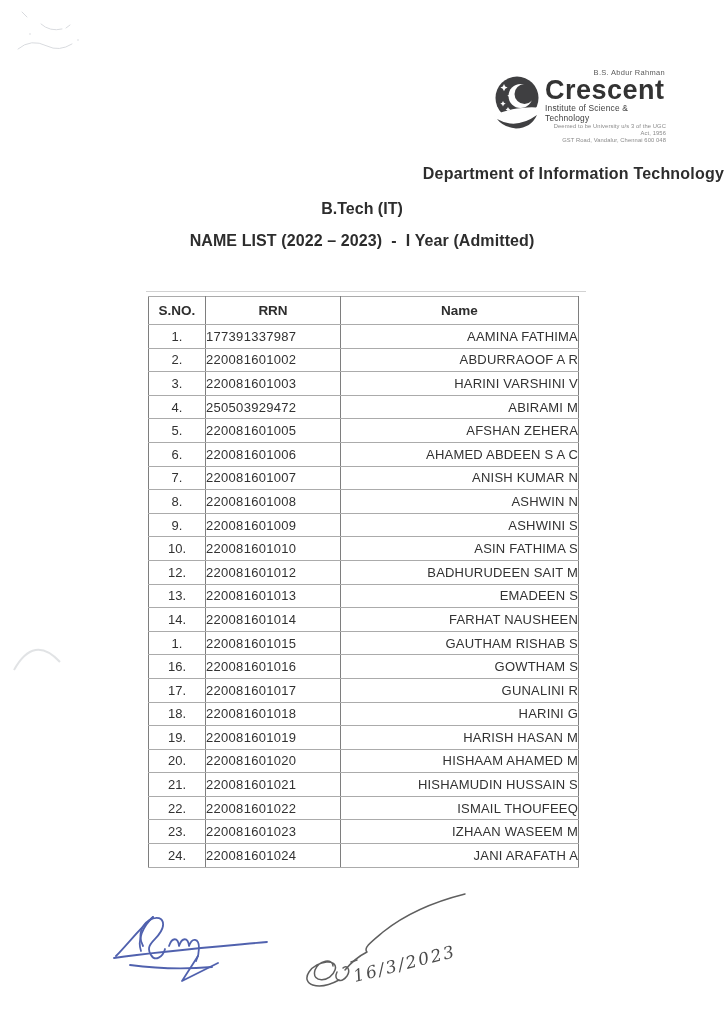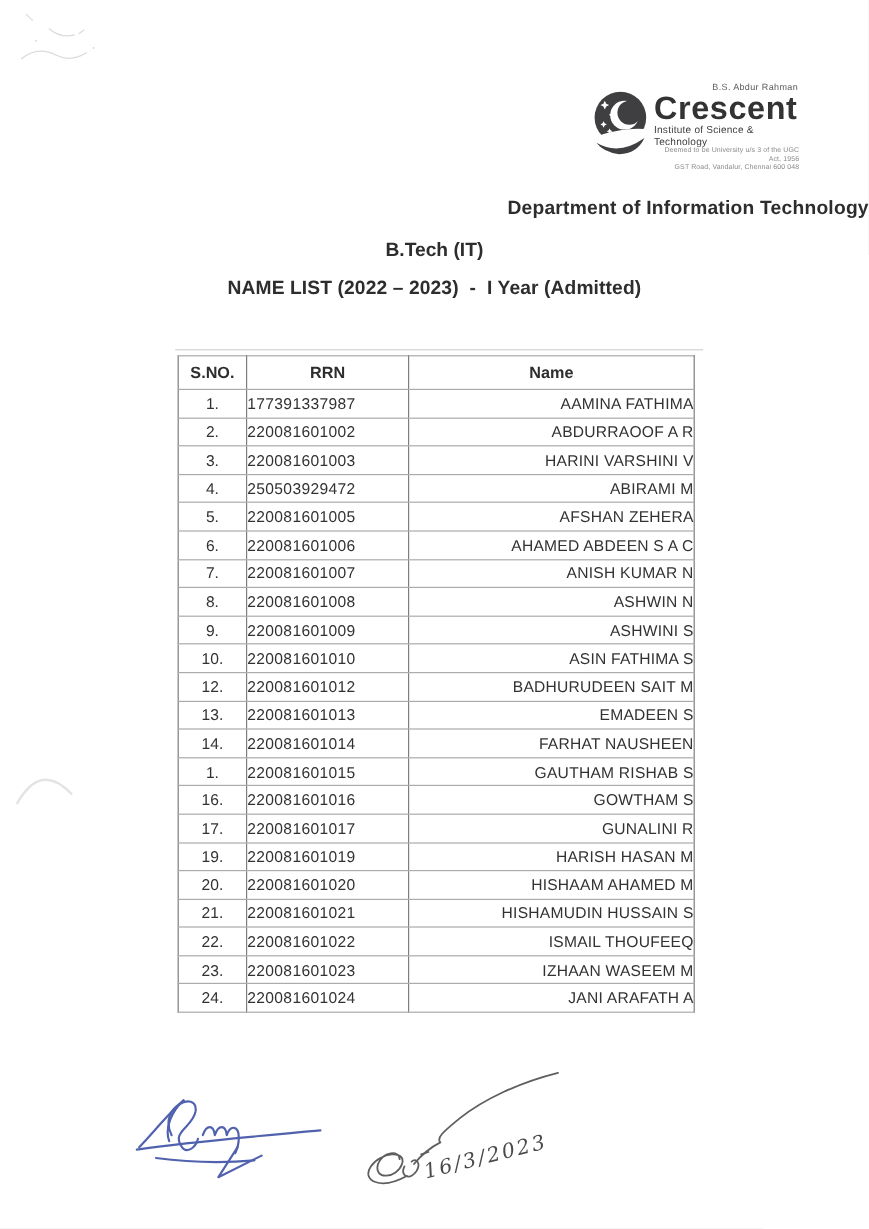--- a/index.html
+++ b/index.html
@@ -215,20 +215,25 @@
             <td class="c-sno">16.</td>
             <td class="c-rrn">220081601016</td>
             <td class="c-name">GOWTHAM S</td>
           </tr>
           <tr>
             <td class="c-sno">17.</td>
             <td class="c-rrn">220081601017</td>
             <td class="c-name">GUNALINI R</td>
           </tr>
           <tr>
+            <td class="c-sno">18.</td>
+            <td class="c-rrn">220081601018</td>
+            <td class="c-name">HARINI G</td>
+          </tr>
+          <tr>
             <td class="c-sno">19.</td>
             <td class="c-rrn">220081601019</td>
             <td class="c-name">HARISH HASAN M</td>
           </tr>
           <tr>
             <td class="c-sno">20.</td>
             <td class="c-rrn">220081601020</td>
             <td class="c-name">HISHAAM AHAMED M</td>
           </tr>
           <tr>

